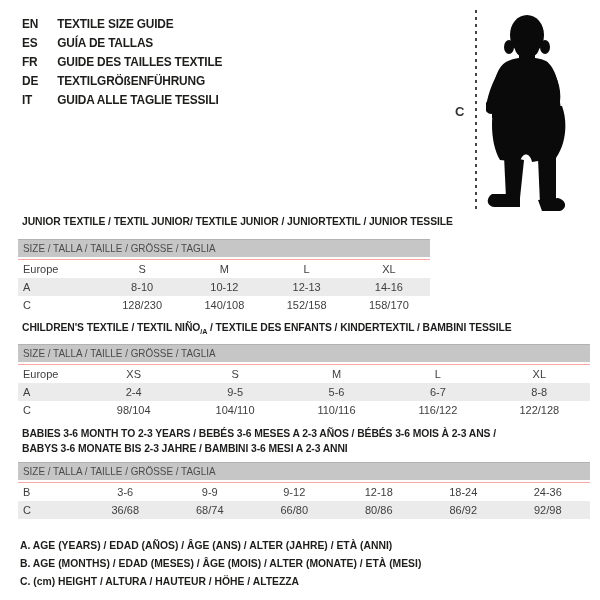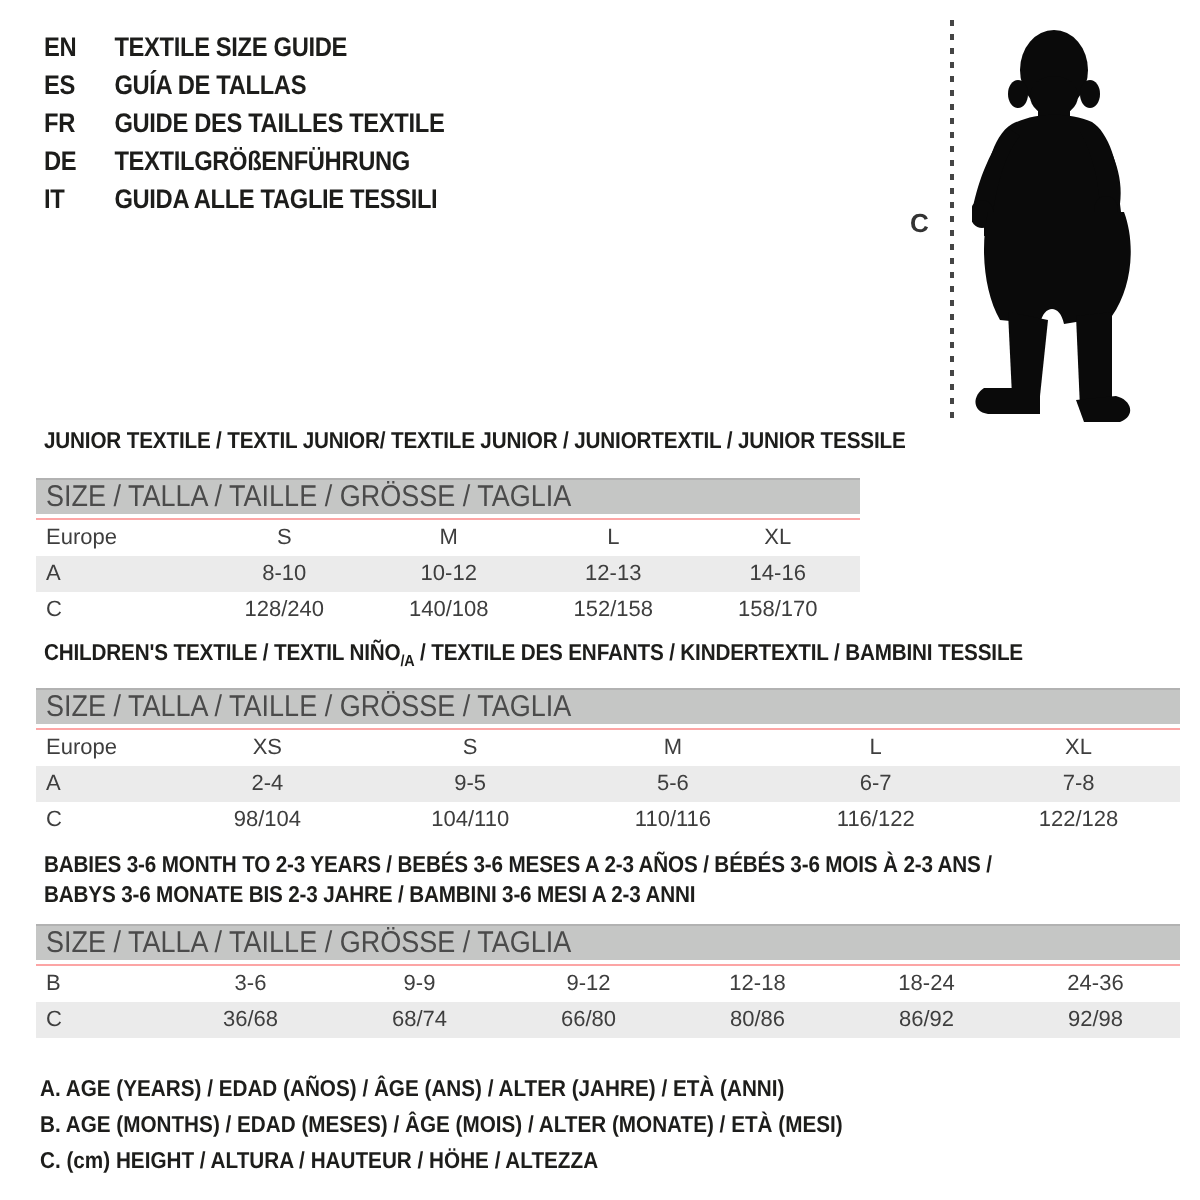--- a/index.html
+++ b/index.html
@@ -25,21 +25,21 @@
   .sec-title{
     position:absolute; left:22px; font-size:11.5px; font-weight:bold; color:var(--title);
     letter-spacing:-0.1px; transform:scaleX(.9); transform-origin:0 50%; white-space:nowrap;
   }
   .sec-title .sub{font-size:8px; vertical-align:-3px;}
   .two-line{line-height:15px;}
   
   .tbl{position:absolute;}
   .size-bar{
     height:17px; line-height:17px; background:var(--bar); border-top:1px solid #b2b2b2;
-    color:#4b4b4b; font-size:15px; padding-left:5px;
+    color:#4b4b4b; font-size:11px; padding-left:5px;
   }
   .size-bar span{display:inline-block; transform:scaleX(.9); transform-origin:0 50%; white-space:nowrap;}
   table.rows{
     width:100%; border-collapse:collapse; margin-top:2px; border-top:1px solid #fca5a5;
     font-size:11px; color:var(--text); table-layout:fixed;
   }
   table.rows td{height:18px; padding:0; text-align:center; vertical-align:middle;}
   table.rows td.label{text-align:left; padding-left:5px;}
   .t1 td.label{width:78px;}
   .t2 td.label, .t3 td.label{width:60px;}
@@ -112,21 +112,21 @@
           </tr>
           <tr class="shaded">
             <td class="label">A</td>
             <td>8-10</td>
             <td>10-12</td>
             <td>12-13</td>
             <td>14-16</td>
           </tr>
           <tr>
             <td class="label">C</td>
-            <td>128/240</td>
+            <td>128/230</td>
             <td>140/108</td>
             <td>152/158</td>
             <td>158/170</td>
           </tr>
         </tbody>
       </table>
   </div>
 
   <div class="sec-title" style="top:321px"><span>CHILDREN'S TEXTILE / TEXTIL NIÑO</span><span class="sub">/A</span><span> / TEXTILE DES ENFANTS / KINDERTEXTIL / BAMBINI TESSILE</span></div>
   <div class="tbl t2" style="left:18px; top:344px; width:572px">
@@ -142,21 +142,21 @@
             <td>M</td>
             <td>L</td>
             <td>XL</td>
           </tr>
           <tr class="shaded">
             <td class="label">A</td>
             <td>2-4</td>
             <td>9-5</td>
             <td>5-6</td>
             <td>6-7</td>
-            <td>7-8</td>
+            <td>8-8</td>
           </tr>
           <tr>
             <td class="label">C</td>
             <td>98/104</td>
             <td>104/110</td>
             <td>110/116</td>
             <td>116/122</td>
             <td>122/128</td>
           </tr>
         </tbody>

